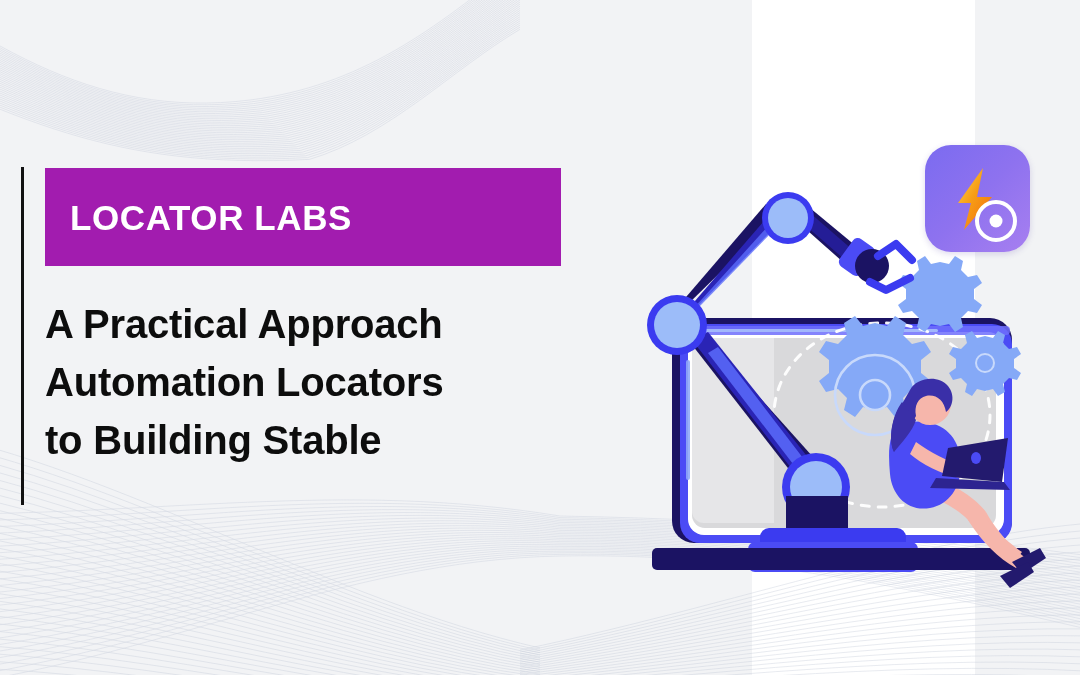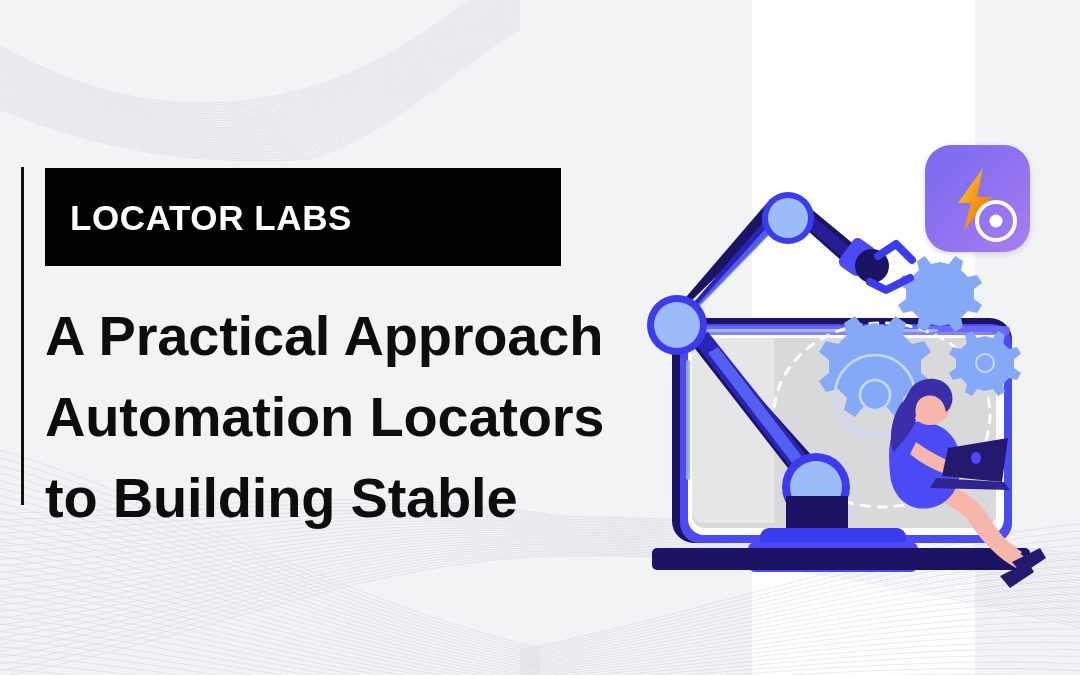--- a/index.html
+++ b/index.html
@@ -16,31 +16,31 @@
   .bg-white-stripe{position:absolute;top:0;left:752px;width:223px;height:675px;background:#ffffff;}
 
   .wave-layer{position:absolute;inset:0;pointer-events:none;}
 
   
   .text-col{position:absolute;left:21px;top:167px;width:560px;}
   .rule{position:absolute;left:0;top:0;width:3px;height:338px;background:#111111;}
 
   .eyebrow-band{
     position:absolute;left:24px;top:1px;width:516px;height:98px;
-    background:#000000;
+    background:#a21caf;
     display:flex;align-items:center;
   }
   .eyebrow-text{
     color:#ffffff;font-size:35px;font-weight:700;letter-spacing:0.6px;
     padding-left:25px;line-height:1;white-space:nowrap;
   }
 
   .headline{
     position:absolute;left:24px;top:128px;width:560px;
-    color:#0d0d0d;font-size:56px;font-weight:700;line-height:1.45;
+    color:#0d0d0d;font-size:40px;font-weight:700;line-height:1.45;
     letter-spacing:-0.2px;
   }
   .headline .l{display:block;white-space:nowrap;}
 
   
   .app-icon{
     position:absolute;left:925px;top:145px;width:105px;height:107px;
     border-radius:26px;
     background:linear-gradient(135deg,#7b6bf0 0%,#8e72ef 50%,#a77ff0 100%);
     box-shadow:0 2px 6px rgba(70,50,160,.18);

